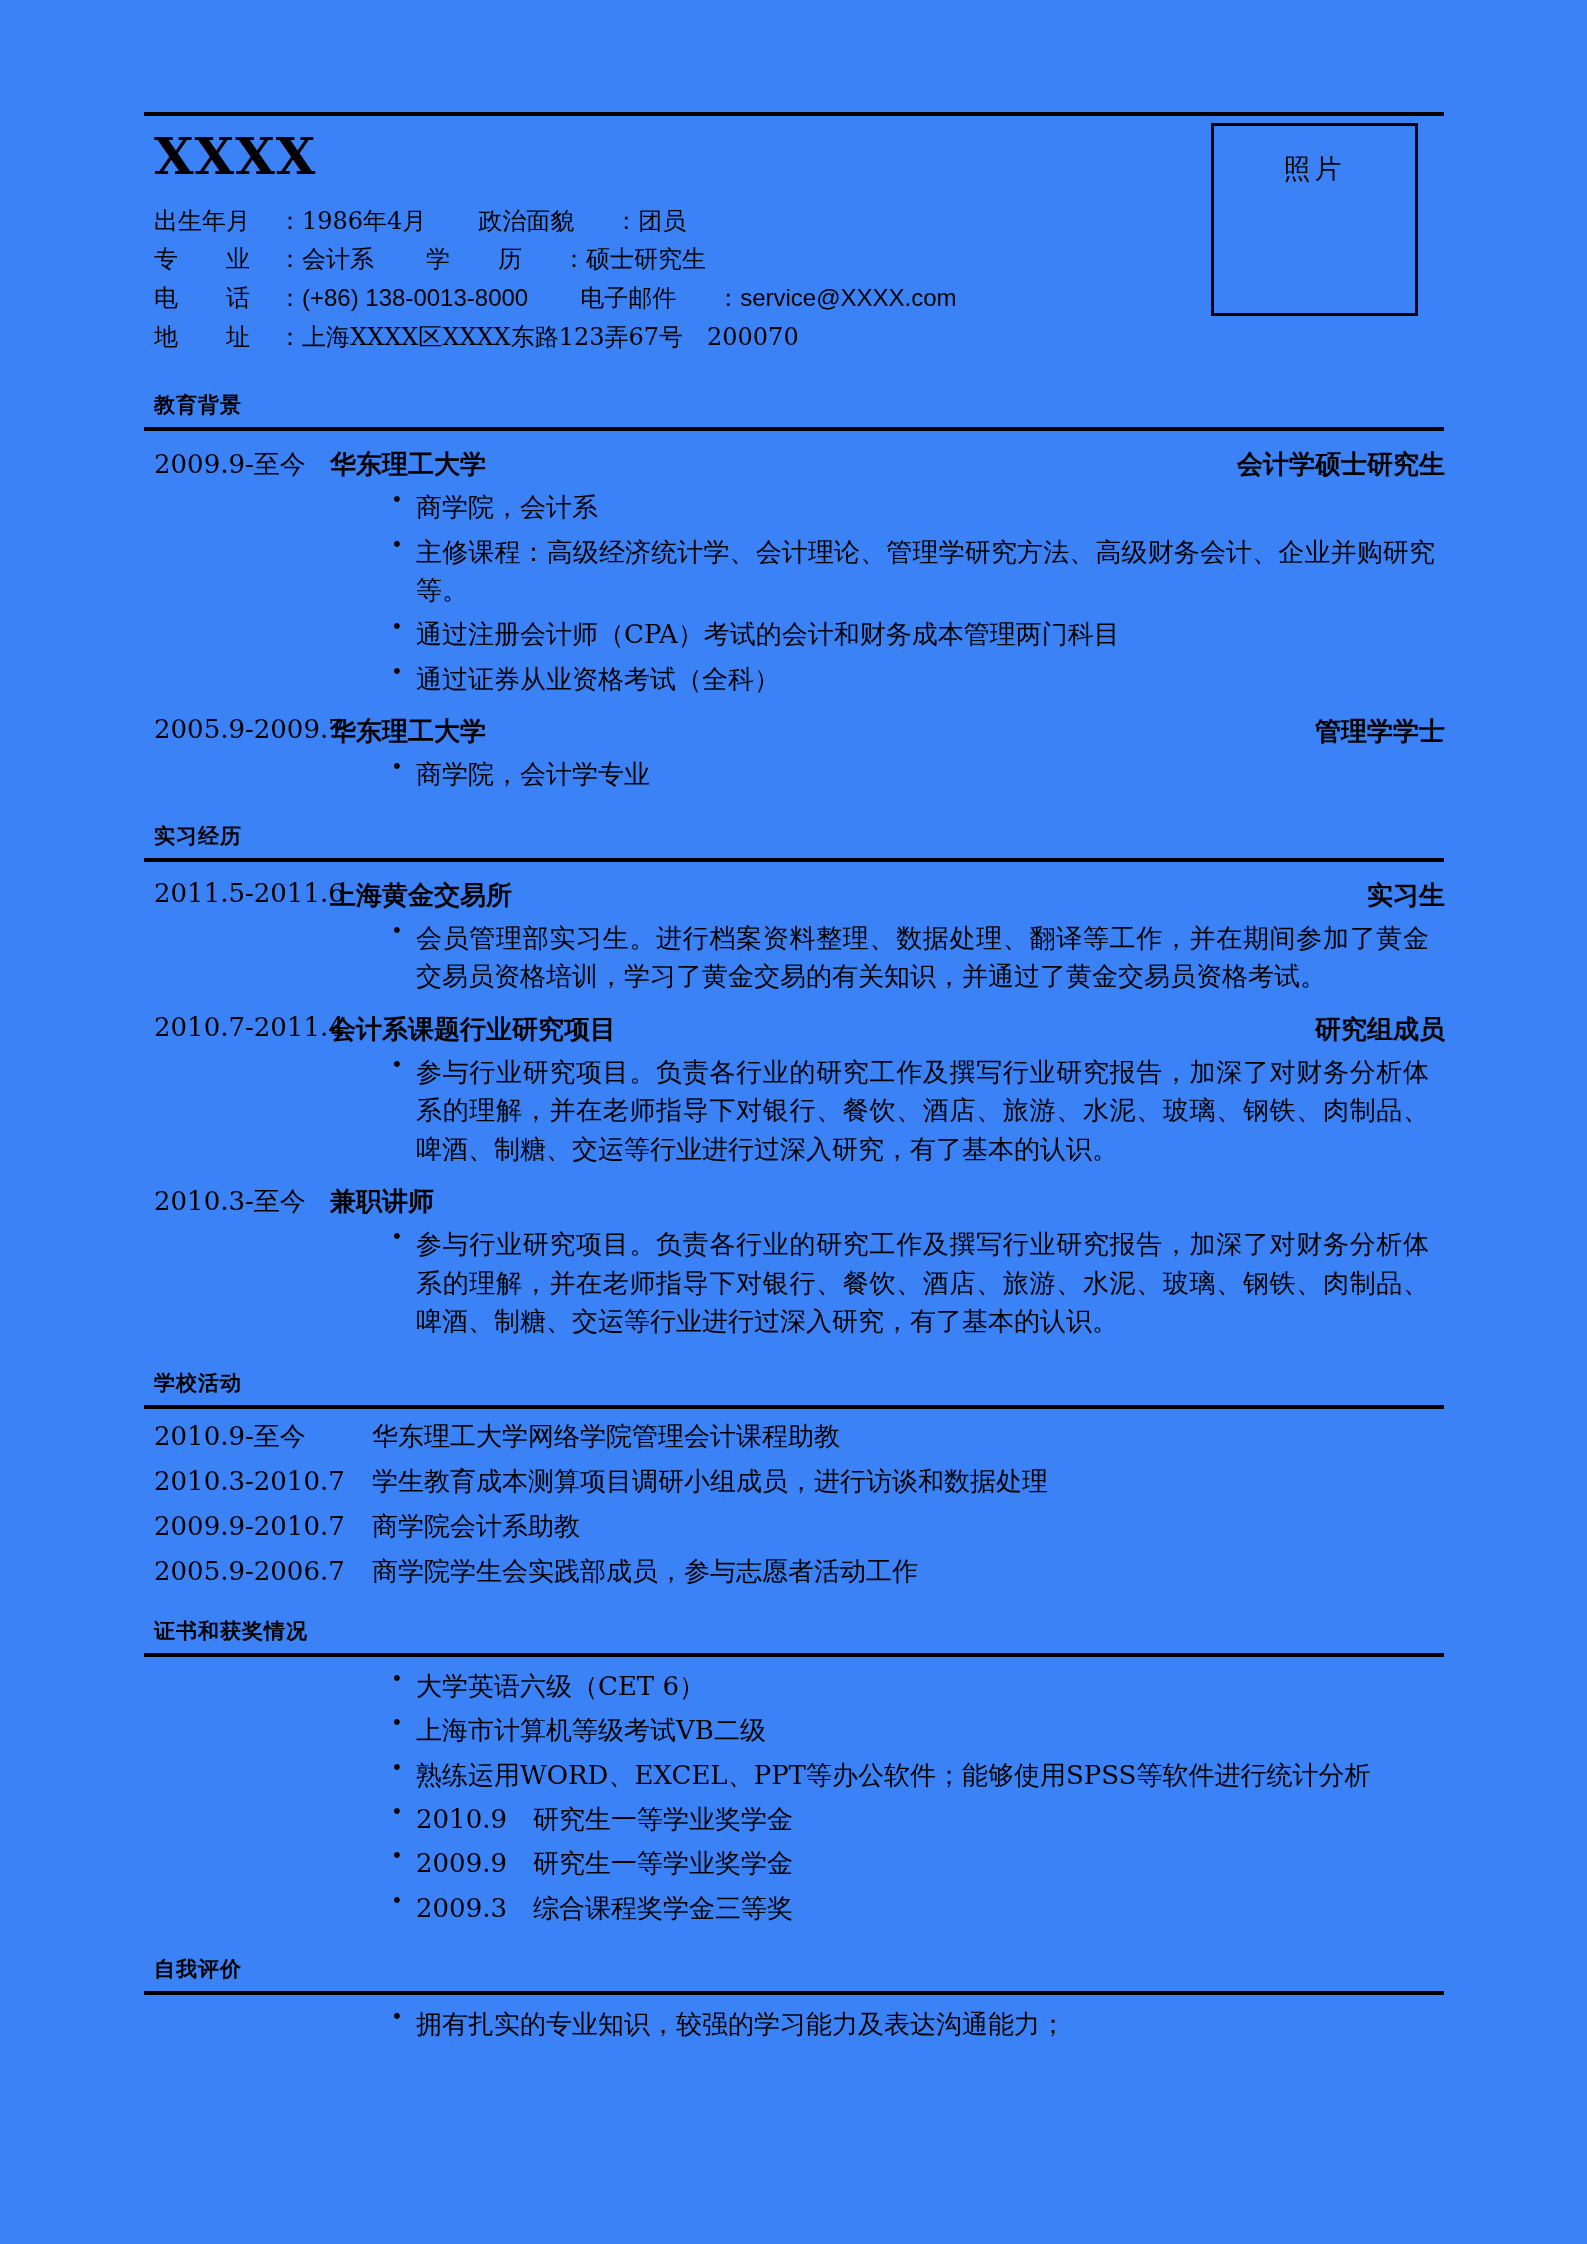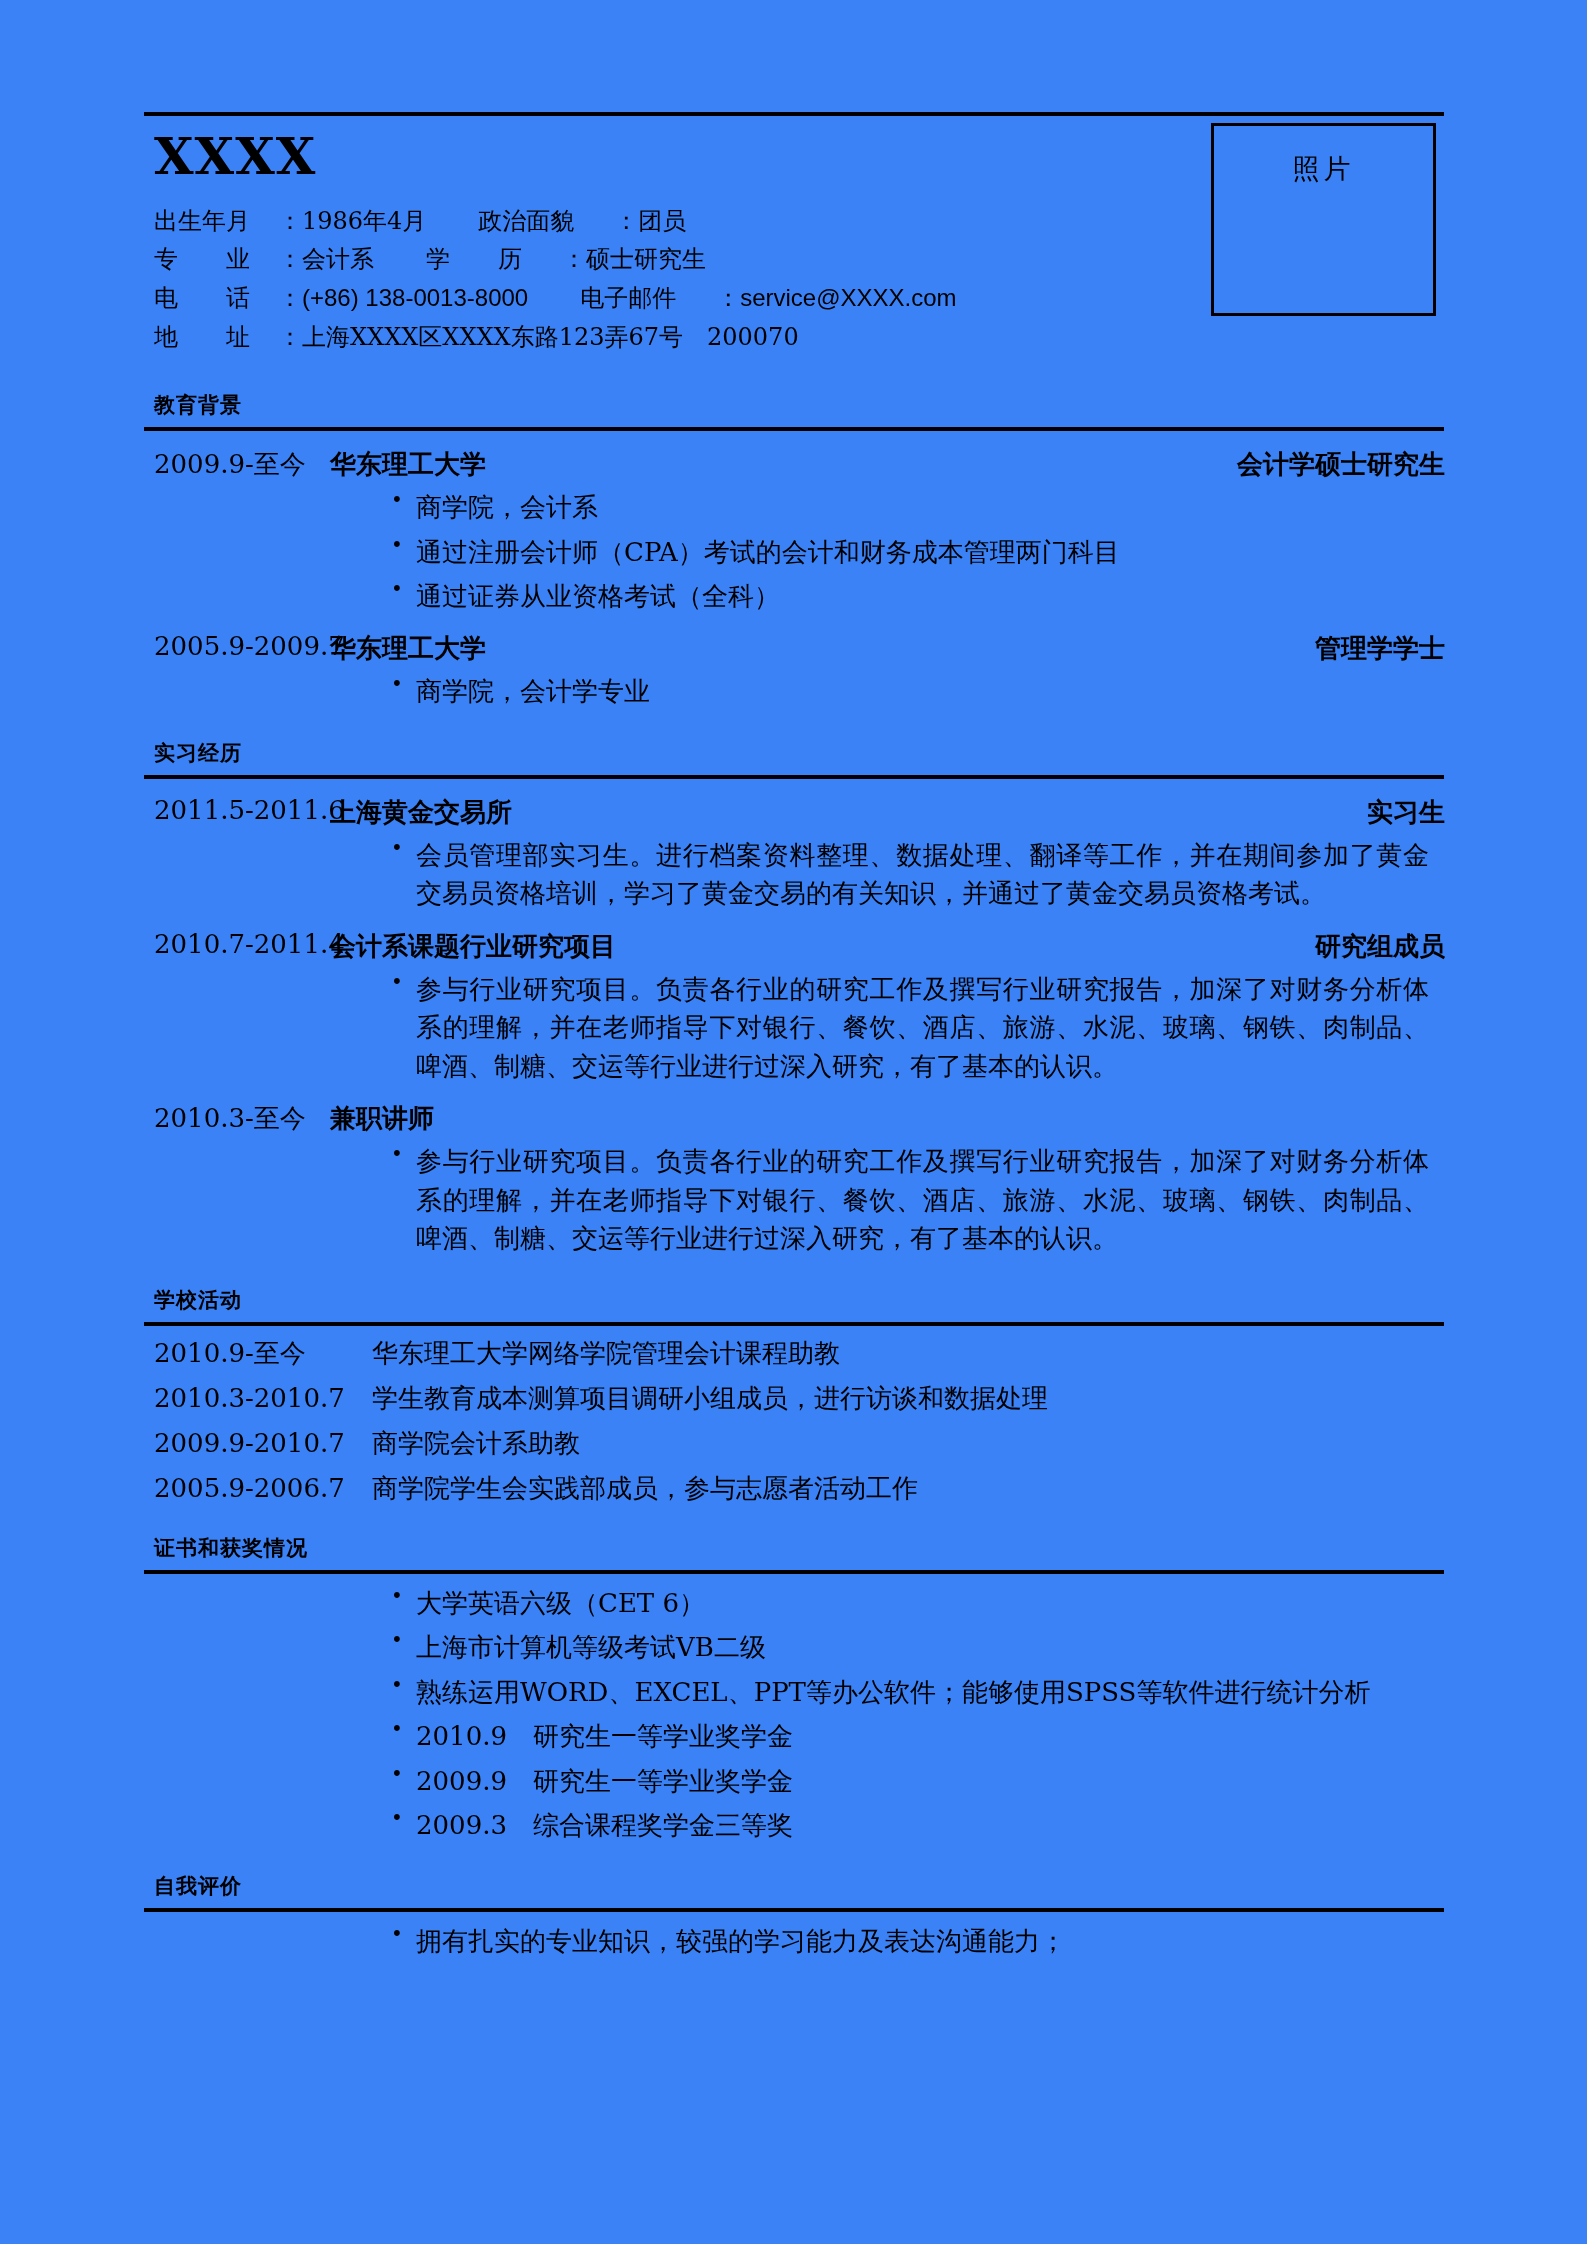--- a/index.html
+++ b/index.html
@@ -72,21 +72,21 @@
     width: 160px;
     flex: 0 0 160px;
   }
   .latin { font-family: "Liberation Sans", sans-serif; letter-spacing: 0px; }
 
   
   .photo-box {
     position: absolute;
     left: 1063px;
     top: 7px;
-    width: 225px;
+    width: 207px;
     height: 193px;
     border: 3px solid #000;
     box-sizing: border-box;
   }
   .photo-box .photo-label {
     text-align: center;
     font-size: 27px;
     margin-top: 25px;
     letter-spacing: 4px;
   }
@@ -253,20 +253,23 @@
     <div class="entry-head">
       <span class="entry-date">2009.9-至今</span>
       <span class="entry-org">华东理工大学</span>
       <span class="entry-role">会计学硕士研究生</span>
     </div>
     <ul class="bullets">
       <li>
           <span class="txt">商学院，会计系</span>
         </li>
       <li>
+          <span class="txt">主修课程：高级经济统计学、会计理论、管理学研究方法、高级财务会计、企业并购研究等。</span>
+        </li>
+      <li>
           <span class="txt">通过注册会计师（CPA）考试的会计和财务成本管理两门科目</span>
         </li>
       <li>
           <span class="txt">通过证券从业资格考试（全科）</span>
         </li>
     </ul>
 
     <div class="entry-head">
       <span class="entry-date">2005.9-2009.7</span>
       <span class="entry-org">华东理工大学</span>

